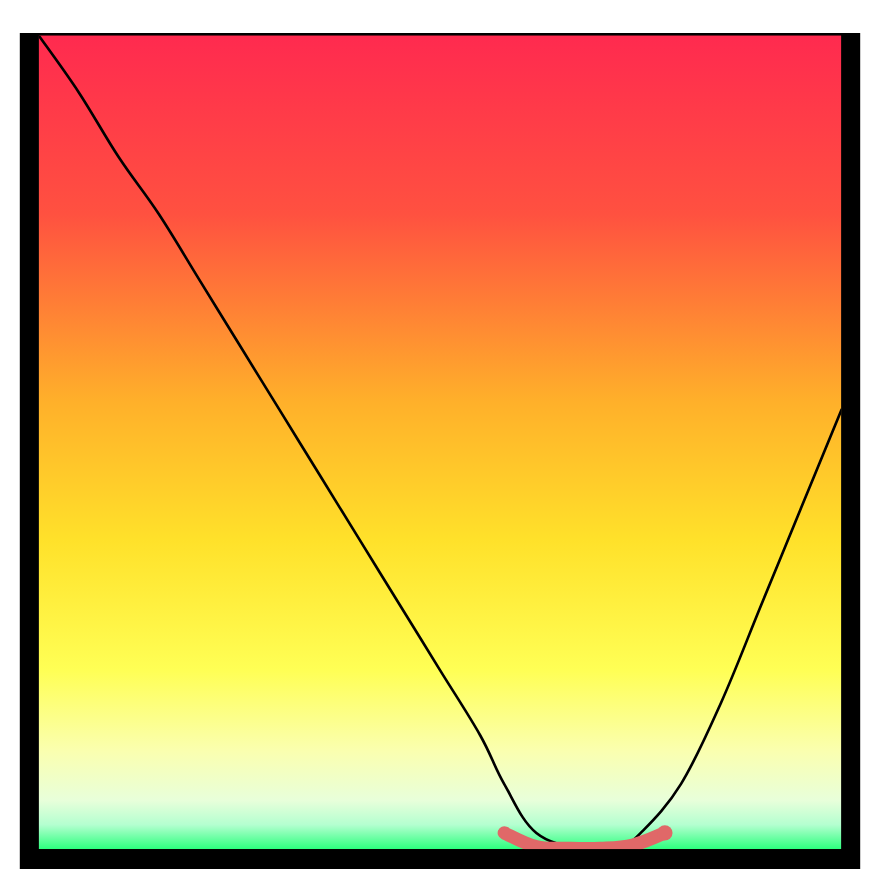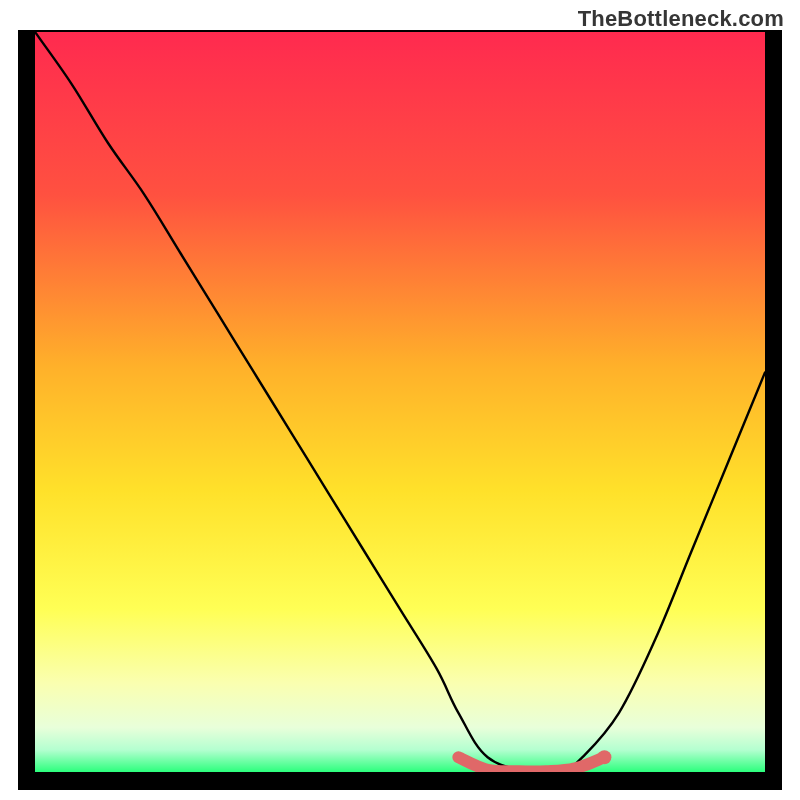--- a/index.html
+++ b/index.html
@@ -39,21 +39,20 @@
     position: absolute;
     left: 0; top: 0;
     width: 730px;
     height: 740px;
   }
 </style>
 </head>
 <body>
 <div class="wrap">
 
-<div class="watermark">TheBottleneck.com</div>
 
 <div class="frame">
   <div class="plot">
     <svg class="grad" viewBox="0 0 730 740" preserveAspectRatio="none">
       <defs>
         <linearGradient id="bg" x1="0" y1="0" x2="0" y2="1">
               <stop offset="0%" stop-color="#ff2a4f"></stop>
               <stop offset="22%" stop-color="#ff5140"></stop>
               <stop offset="45%" stop-color="#ffb02a"></stop>
               <stop offset="62%" stop-color="#ffe12a"></stop>

